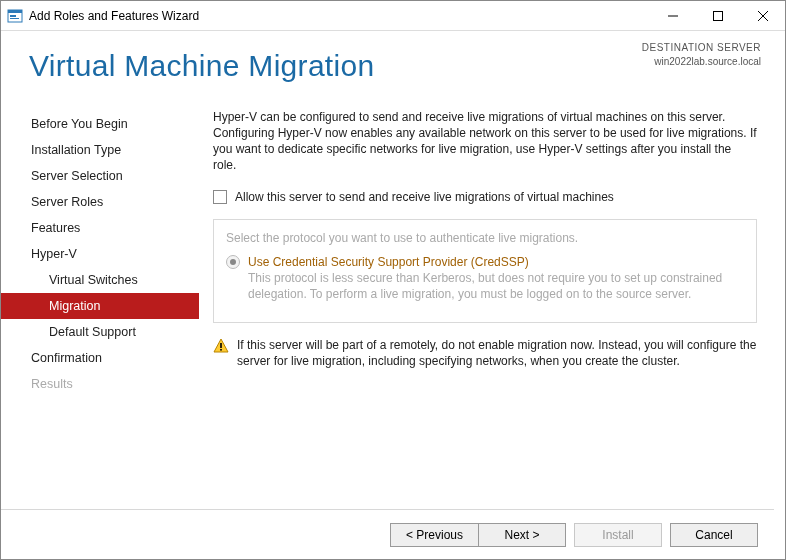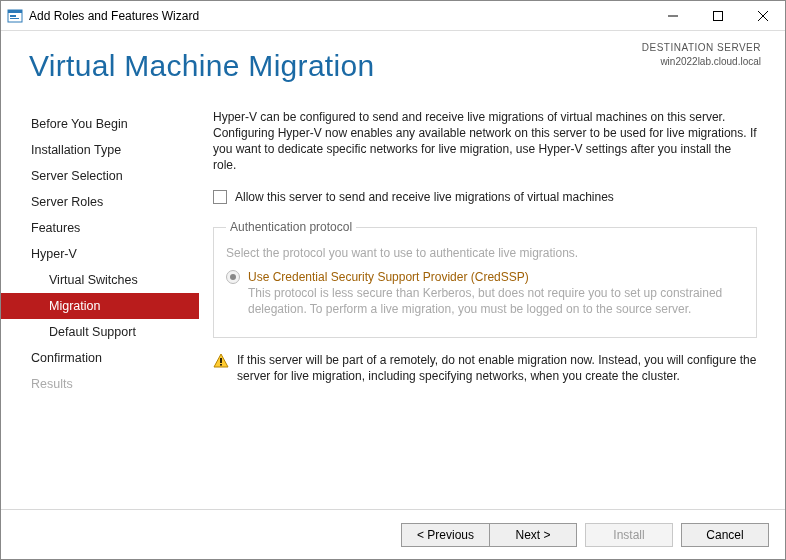--- a/index.html
+++ b/index.html
@@ -127,21 +127,21 @@
     background: #888;
   }
   .opt .txt { flex: 1; }
   .opt .olabel { color: #a16207; }
   .opt .odesc { color: #aaa; }
   .warn { display: flex; align-items: flex-start; }
   .warn .wicon { width: 16px; flex: none; margin: 1px 8px 0 0; }
   .warn .wtxt { color: #222; }
   .footer {
     position: absolute;
-    bottom: 0; left: 0; right: 0;
+    bottom: 0; left: 0; right: 11px;
     height: 50px;
     border-top: 1px solid #d8d8d8;
     display: flex;
     align-items: center;
     justify-content: flex-end;
     padding: 0 16px;
     gap: 8px;
     background: #fff;
   }
   .btn {
@@ -190,21 +190,21 @@
           <line x1="10" y1="0" x2="0" y2="10" stroke="#000"></line>
         </svg>
     </div>
   </div>
 </div>
 
 <div class="header">
   <h1>Virtual Machine Migration</h1>
   <div class="dest">
     <div class="dlabel">DESTINATION SERVER</div>
-    <div>win2022lab.cloud.local</div>
+    <div>win2022lab.source.local</div>
   </div>
 </div>
 
 <div class="body">
   <div class="sidebar">
     <div class="step">Before You Begin</div>
     <div class="step">Installation Type</div>
     <div class="step">Server Selection</div>
     <div class="step">Server Roles</div>
     <div class="step">Features</div>
@@ -218,21 +218,20 @@
 
   <div class="content">
     <div class="intro">Hyper-V can be configured to send and receive live migrations of virtual machines on this server. Configuring Hyper-V now enables any available network on this server to be used for live migrations. If you want to dedicate specific networks for live migration, use Hyper-V settings after you install the role.</div>
 
     <div class="chk-row">
       <span class="chk"></span>
       <span>Allow this server to send and receive live migrations of virtual machines</span>
     </div>
 
     <fieldset class="auth">
-      <legend>Authentication protocol</legend>
       <div class="sub">Select the protocol you want to use to authenticate live migrations.</div>
 
       <div class="opt">
         <span class="radio selected"></span>
         <div class="txt">
           <div class="olabel">Use Credential Security Support Provider (CredSSP)</div>
           <div class="odesc">This protocol is less secure than Kerberos, but does not require you to set up constrained delegation. To perform a live migration, you must be logged on to the source server.</div>
         </div>
       </div>
 

